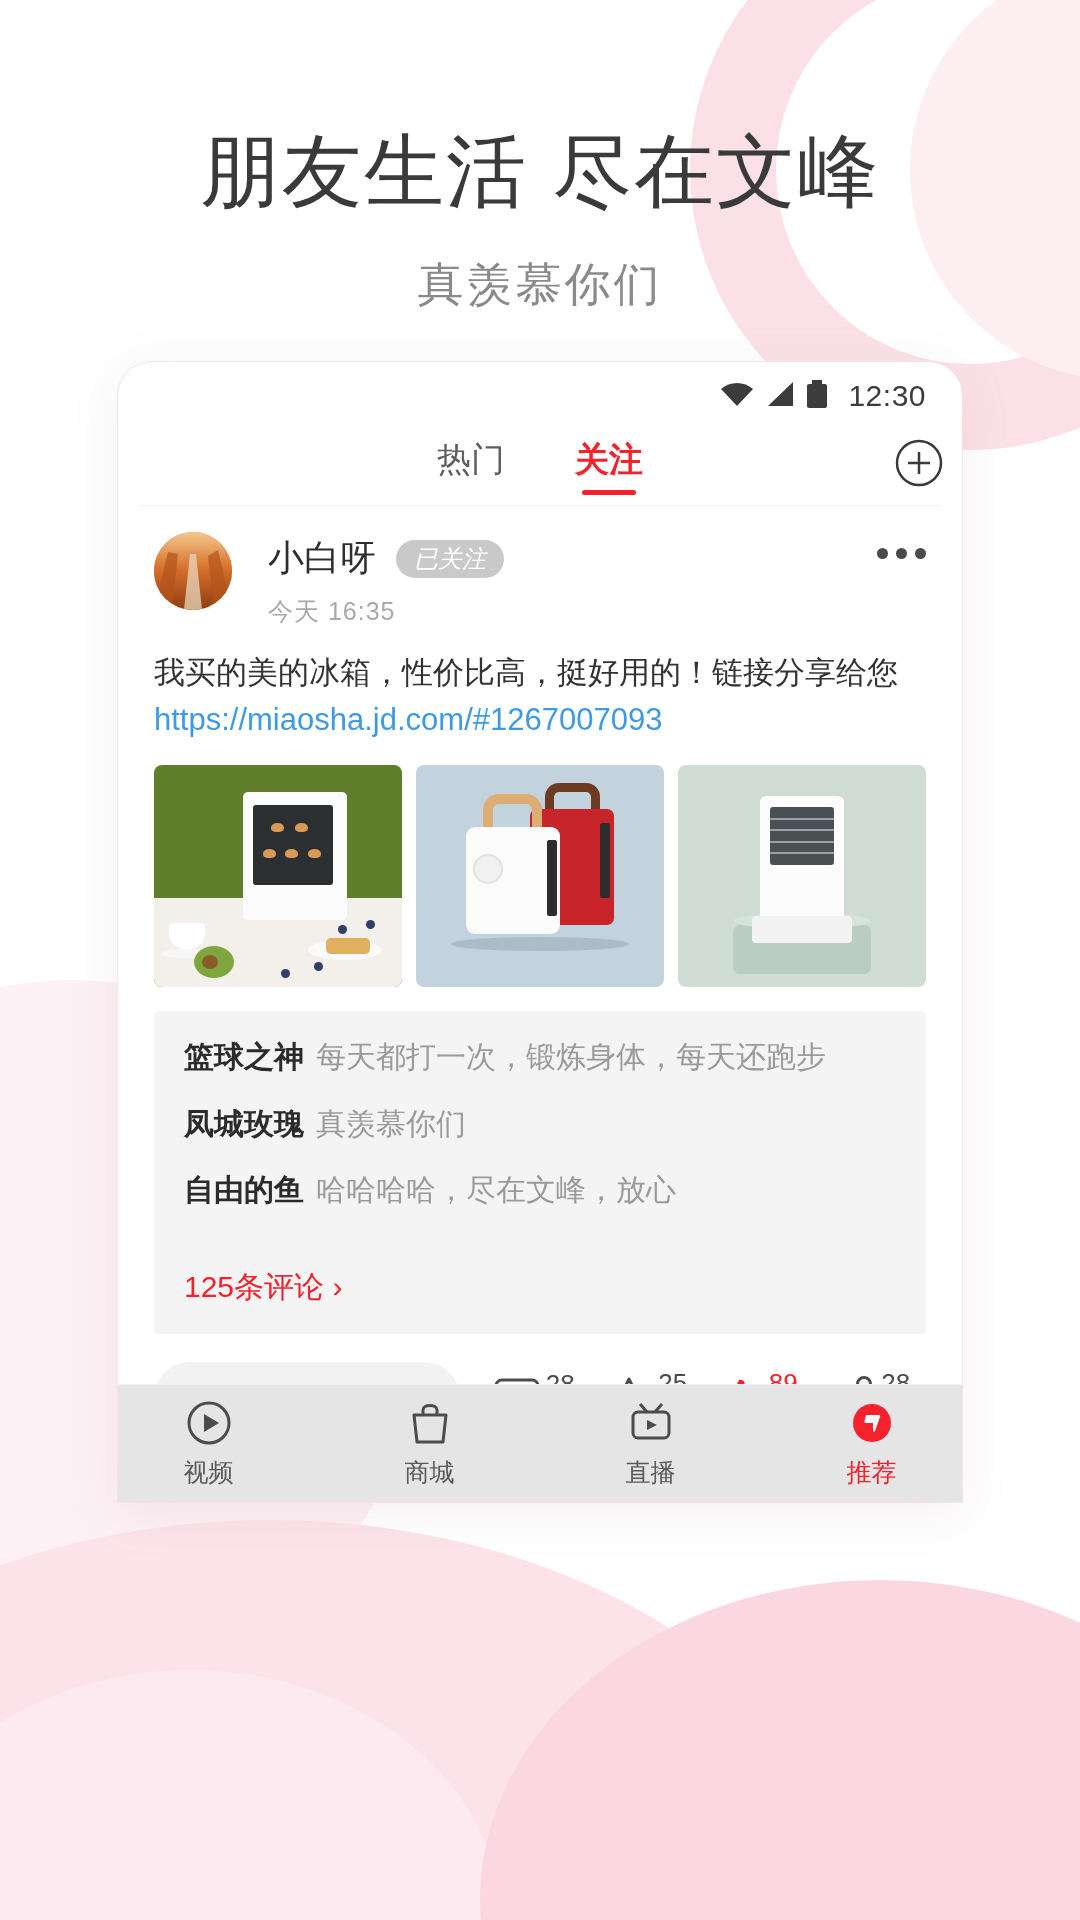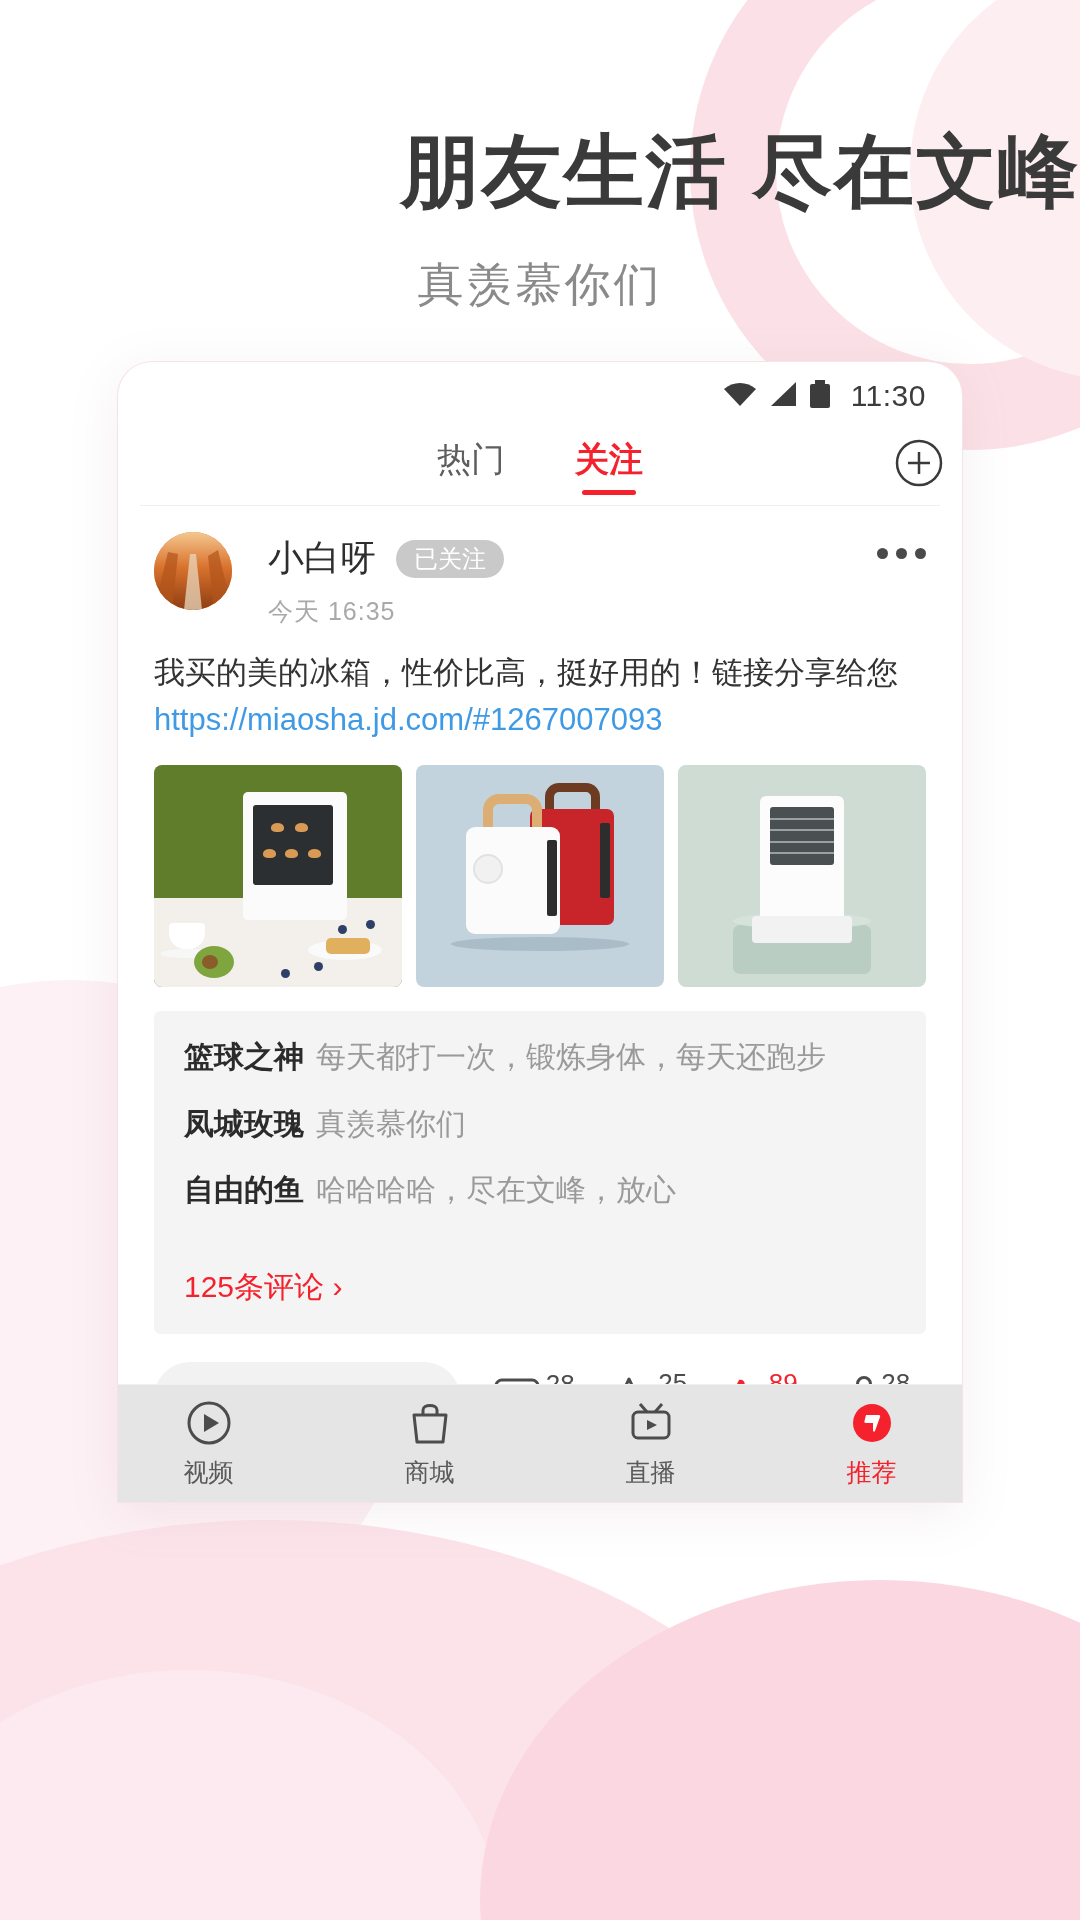--- a/index.html
+++ b/index.html
@@ -41,22 +41,22 @@
   }
   .blob-soft-left {
     position:absolute; left:-280px; top:980px;
     width:700px; height:700px; border-radius:50%;
     background:#fdf1f5;
   }
 
   
   .hero { position:relative; z-index:3; text-align:center; padding-top:128px; }
   .hero-title {
-    font-size:80px; font-weight:bold; color:#3a3a3a;
-    letter-spacing:2px; line-height:1.1;text-align:right;
+    font-size:80px; font-weight:normal; color:#3a3a3a;
+    letter-spacing:2px; line-height:1.1;
   }
   .hero-sub {
     margin-top:38px; font-size:46px; color:#8a8a8a; letter-spacing:3px;
   }
 
   
   .phone {
     position:absolute; z-index:4;
     left:118px; top:362px;
     width:844px; height:1140px;
@@ -102,21 +102,21 @@
   .post-head { display:flex; align-items:flex-start; gap:36px; position:relative; }
   .avatar {
     width:78px; height:78px; border-radius:50%; flex:none; overflow:hidden;
     background:#d9722e;
   }
   .who { padding-top:2px; }
   .who-row { display:flex; align-items:center; gap:20px; }
   .uname { font-size:36px; color:#2e2e2e; font-weight:500; }
   .follow-badge {
     font-size:24px; color:#ffffff; background:#c9c9c9;
-    border-radius:20px; padding:7px 18px; line-height:1;
+    border-radius:20px; padding:7px 18px; line-height:1;font-style:italic;
   }
   .time { font-size:25px; color:#a9a9a9; margin-top:12px; letter-spacing:1px;}
   .more-dots {
     position:absolute; right:0; top:16px;
     display:flex; gap:8px;
   }
   .more-dots i { width:11px; height:11px; border-radius:50%; background:#4a4a4a; display:block;}
 
   .post-text {
     margin-top:22px; font-size:31px; line-height:1.5; color:#333;
@@ -223,21 +223,21 @@
       <svg width="28" height="26" viewBox="0 0 28 26">
           <path d="M27 1 L27 25 L2 25 Z" fill="#3c3c3c"></path>
         </svg>
     </span>
     <span class="st-ico">
       <svg width="22" height="28" viewBox="0 0 22 28">
           <rect x="6" y="0" width="10" height="4" fill="#3c3c3c"></rect>
           <rect x="1" y="4" width="20" height="24" rx="2" fill="#3c3c3c"></rect>
         </svg>
     </span>
-    <span class="st-time">11:30</span>
+    <span class="st-time">12:30</span>
   </div>
 
   <div class="tabbar">
     <div class="tab">热门</div>
     <div class="tab active">关注</div>
     <div class="plus-btn">
       <svg width="50" height="50" viewBox="0 0 50 50">
         <circle cx="25" cy="25" r="22" fill="none" stroke="#3a3a3a" stroke-width="2.5"></circle>
         <line x1="25" y1="14" x2="25" y2="36" stroke="#3a3a3a" stroke-width="2.5"></line>
         <line x1="14" y1="25" x2="36" y2="25" stroke="#3a3a3a" stroke-width="2.5"></line>

